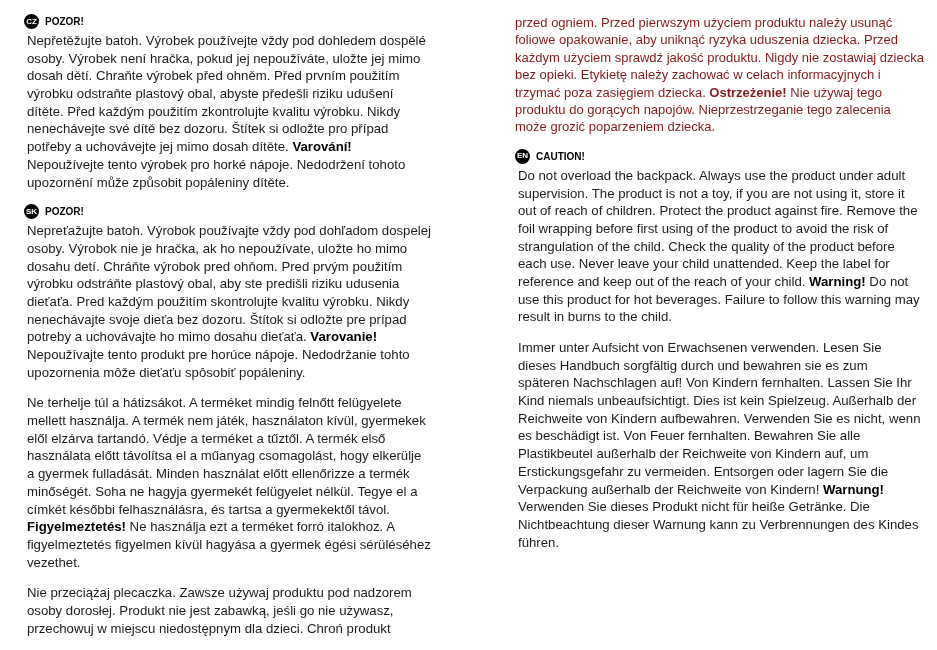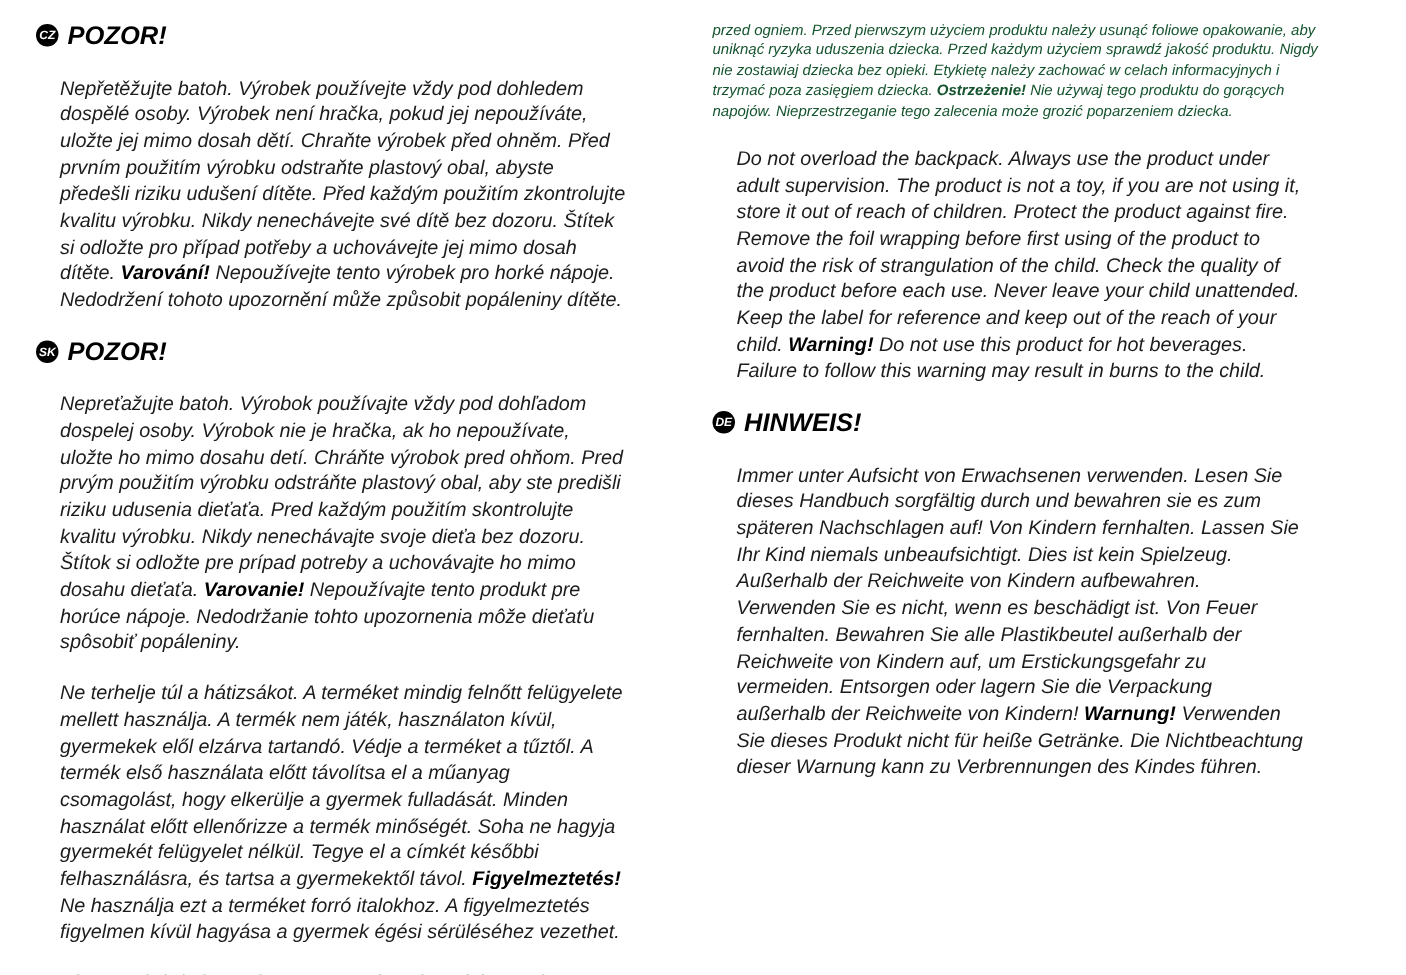--- a/index.html
+++ b/index.html
@@ -17,23 +17,22 @@
   .page {
     position: relative;
     width: 937px;
     height: 650px;
     box-sizing: border-box;
     padding: 14px 24px 10px 24px;
   }
   .columns {
     display: flex;
     flex-direction: row;
-    gap: 41px;
+    gap: 81px;
     height: 100%;
-    font-style: italic;
   }
   .column {
     width: 410px;
     flex: 0 0 410px;
   }
   .section {
     margin-bottom: 13px;
   }
   .section-head {
     display: flex;
@@ -52,40 +51,40 @@
     background: #000000;
     color: #ffffff;
     font-size: 8px;
     font-weight: bold;
     letter-spacing: 0px;
     line-height: 1;
     flex: 0 0 auto;
     font-family: "Liberation Sans", sans-serif;
   }
   .section-title {
-    font-size: 17px;
+    font-size: 10px;
     font-weight: bold;
     color: #000000;
     line-height: 1.15;
   }
   .body-text {
     font-size: 13.2px;
     line-height: 1.34;
     color: #1c1c1c;
     text-align: left;
-    margin: 16px;
+    margin: 3px;
   }
   .body-text b {
     font-weight: bold;
     color: #000000;
   }
   .cont-text {
-    font-size: 10px;
+    font-size: 13px;
     line-height: 1.34;
-    color: #14532d;
+    color: #7f1d1d;
     margin: 0 0 13px 0;
   }
 </style>
 </head>
 <body>
 
 <div class="page">
   <div class="columns">
 
     <div class="column">
@@ -114,27 +113,27 @@
         <p class="body-text"><span>Nie przeciążaj plecaczka. Zawsze używaj produktu pod nadzorem osoby dorosłej. Produkt nie jest zabawką, jeśli go nie używasz, przechowuj w miejscu niedostępnym dla dzieci. Chroń produkt</span></p>
       </div>
 
     </div>
 
     <div class="column">
 
       <p class="cont-text"><span>przed ogniem. Przed pierwszym użyciem produktu należy usunąć foliowe opakowanie, aby uniknąć ryzyka uduszenia dziecka. Przed każdym użyciem sprawdź jakość produktu. Nigdy nie zostawiaj dziecka bez opieki. Etykietę należy zachować w celach informacyjnych i trzymać poza zasięgiem dziecka. </span><b>Ostrzeżenie!</b><span> Nie używaj tego produktu do gorących napojów. Nieprzestrzeganie tego zalecenia może grozić poparzeniem dziecka.</span></p>
 
       <div class="section">
+        <div class="section-head">
+          <span class="lang-badge">EN</span>
+          <span class="section-title">CAUTION!</span>
+        </div>
         <p class="body-text"><span>Do not overload the backpack. Always use the product under adult supervision. The product is not a toy, if you are not using it, store it out of reach of children. Protect the product against fire. Remove the foil wrapping before first using of the product to avoid the risk of strangulation of the child. Check the quality of the product before each use. Never leave your child unattended. Keep the label for reference and keep out of the reach of your child. </span><b>Warning!</b><span> Do not use this product for hot beverages. Failure to follow this warning may result in burns to the child.</span></p>
       </div>
 
       <div class="section">
-        <div class="section-head">
-          <span class="lang-badge">DE</span>
-          <span class="section-title">HINWEIS!</span>
-        </div>
         <p class="body-text"><span>Immer unter Aufsicht von Erwachsenen verwenden. Lesen Sie dieses Handbuch sorgfältig durch und bewahren sie es zum späteren Nachschlagen auf! Von Kindern fernhalten. Lassen Sie Ihr Kind niemals unbeaufsichtigt. Dies ist kein Spielzeug. Außerhalb der Reichweite von Kindern aufbewahren. Verwenden Sie es nicht, wenn es beschädigt ist. Von Feuer fernhalten. Bewahren Sie alle Plastikbeutel außerhalb der Reichweite von Kindern auf, um Erstickungsgefahr zu vermeiden. Entsorgen oder lagern Sie die Verpackung außerhalb der Reichweite von Kindern! </span><b>Warnung!</b><span> Verwenden Sie dieses Produkt nicht für heiße Getränke. Die Nichtbeachtung dieser Warnung kann zu Verbrennungen des Kindes führen.</span></p>
       </div>
 
     </div>
 
   </div>
 </div>
 
 </body></html>

